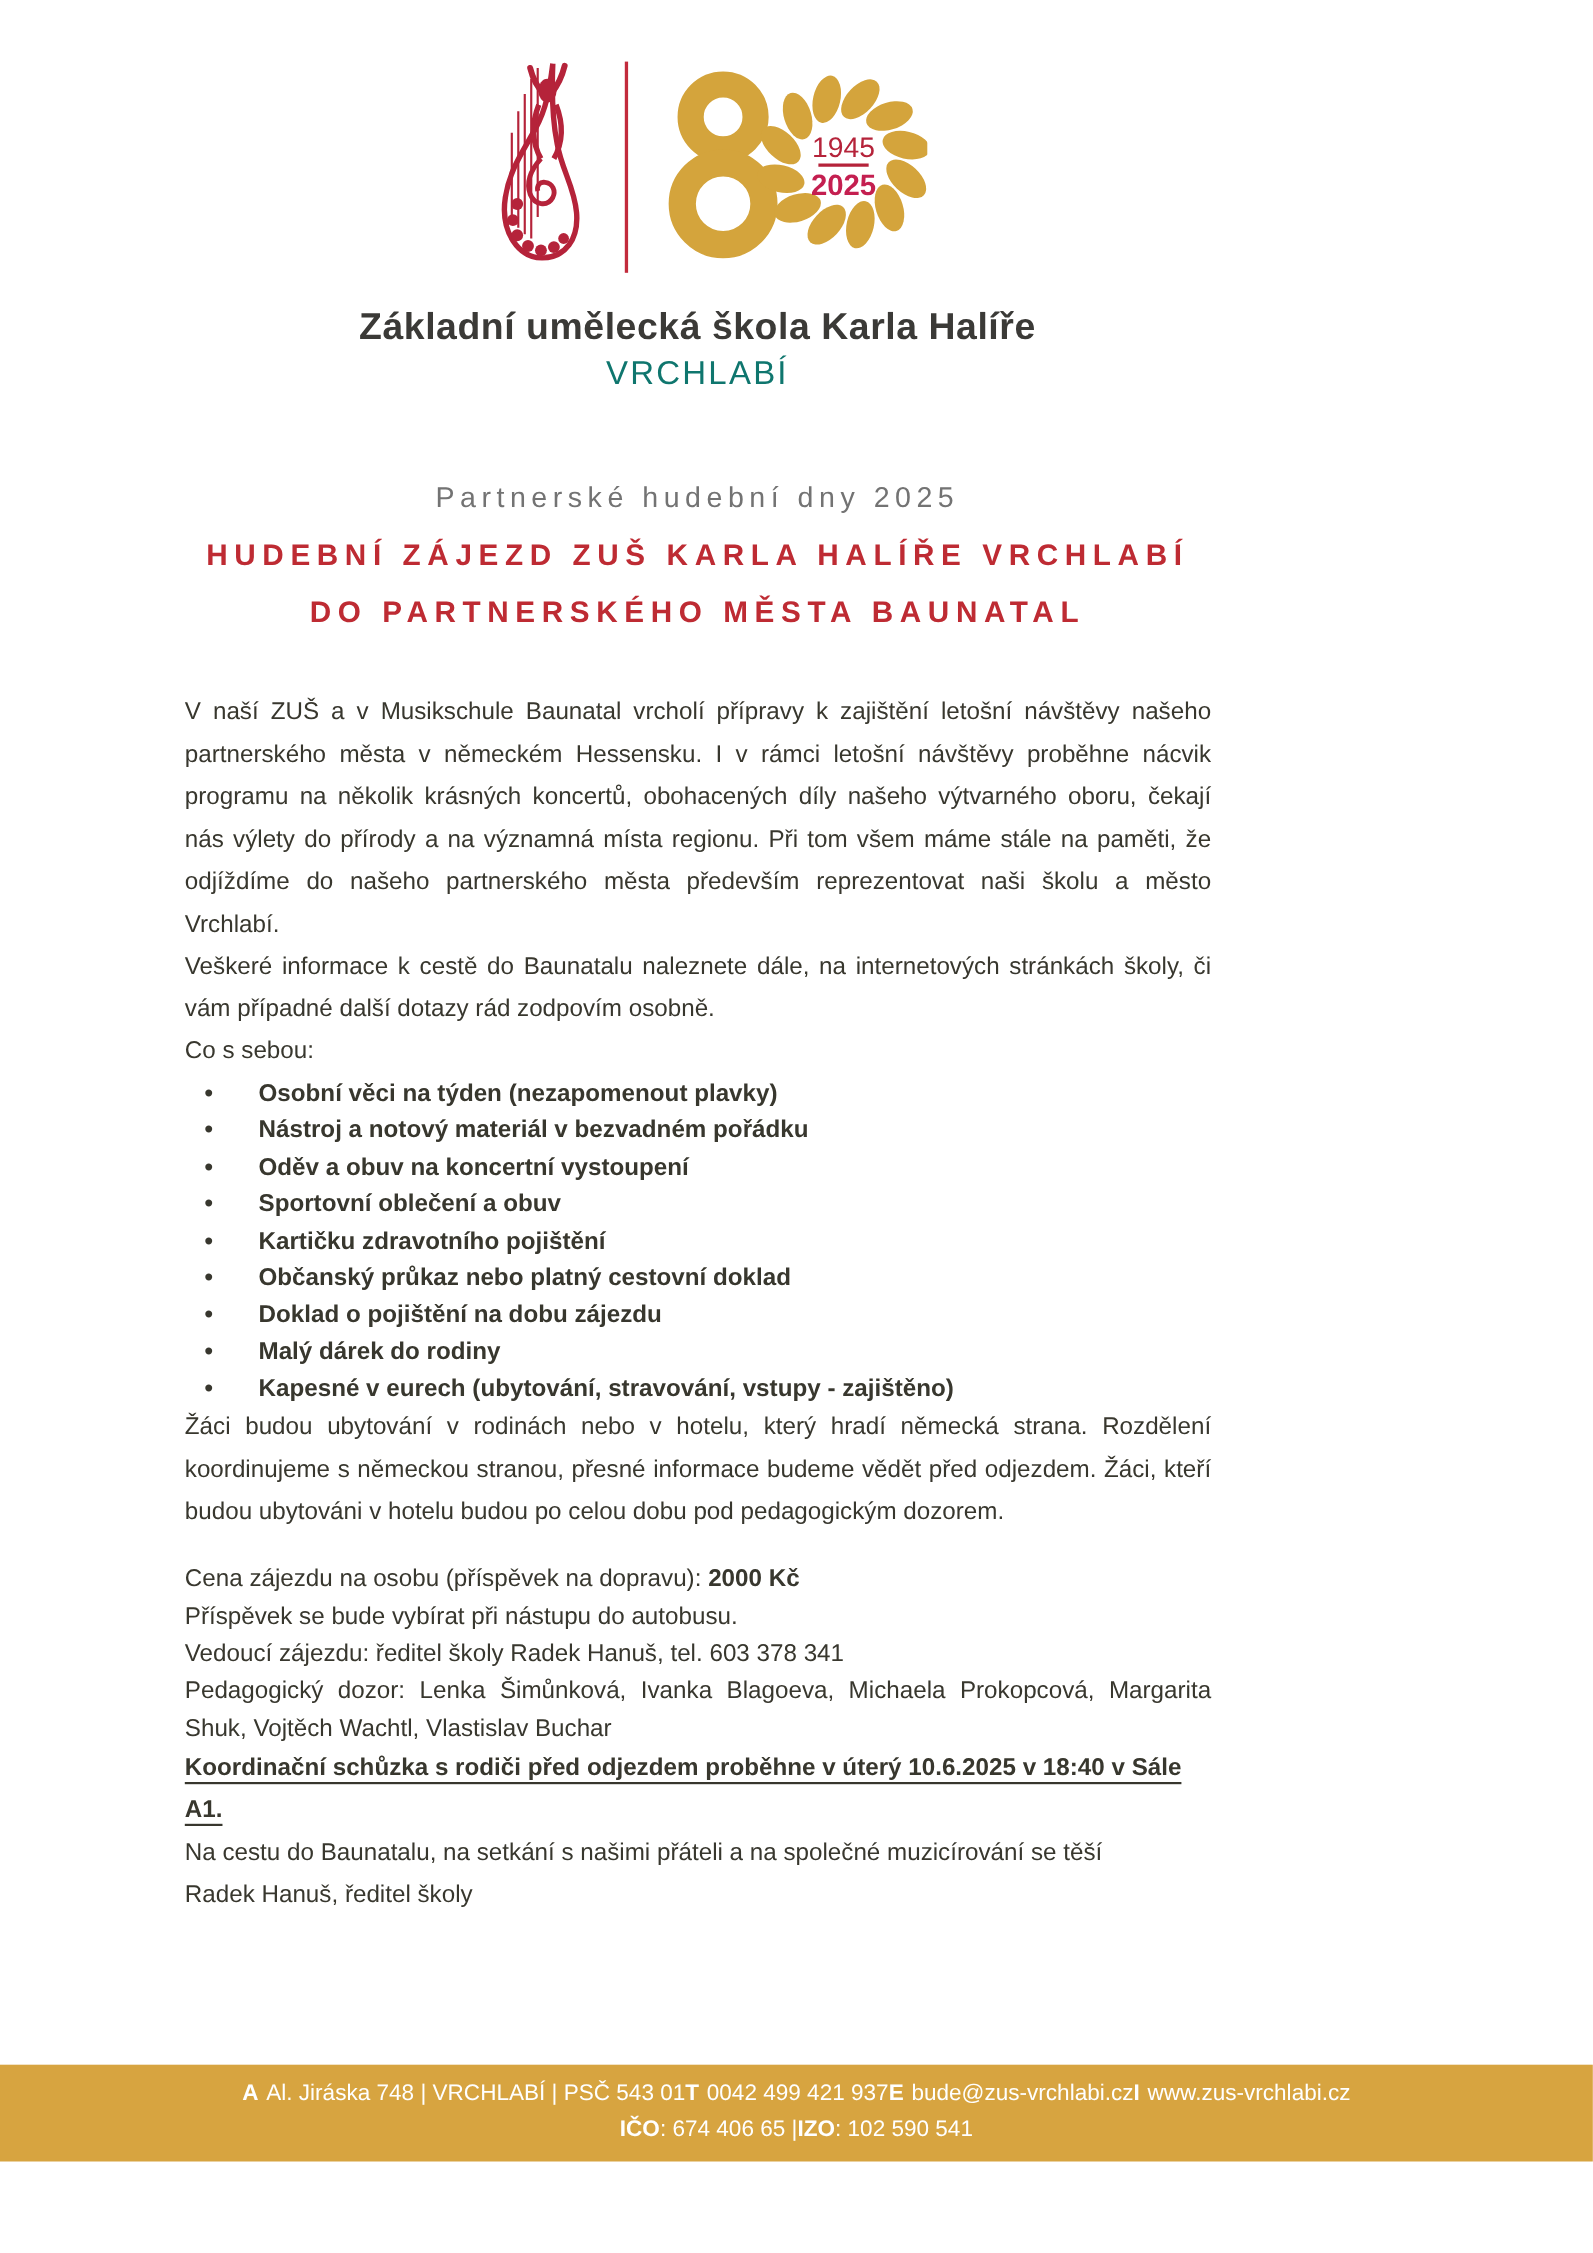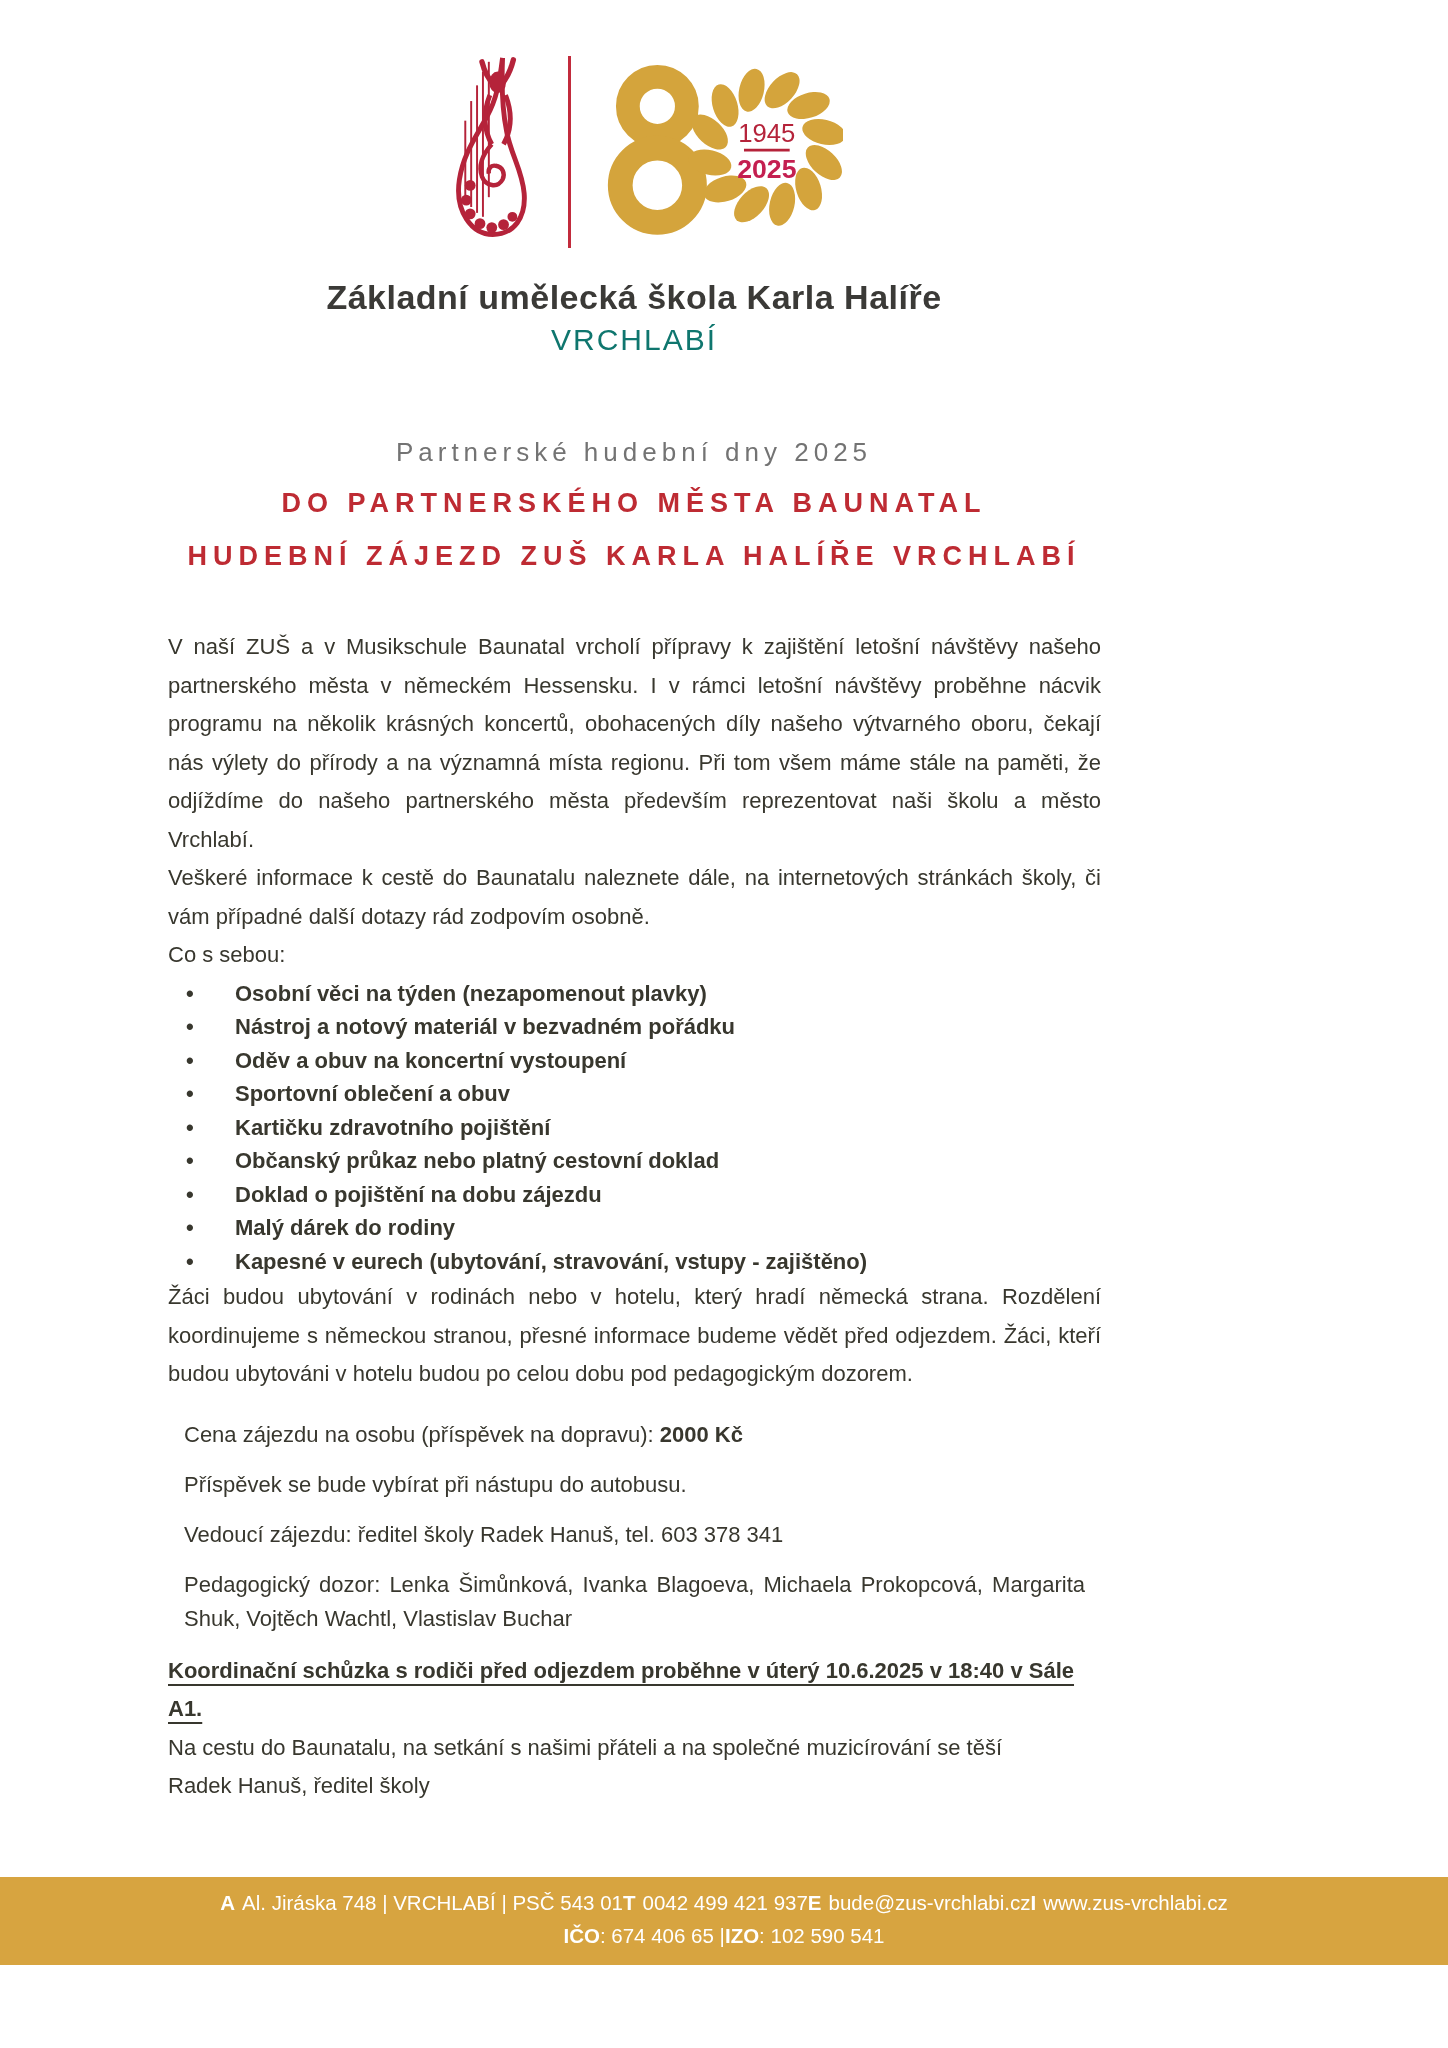--- a/index.html
+++ b/index.html
@@ -21,21 +21,21 @@
   
   .content{margin:56px 167px 0 168px;font-size:22px;line-height:38.5px;}
   .content p{margin:0;}
   p.just{text-align:justify;}
   .packing-heading{margin-top:28px;}
   ul.packing{list-style:none;margin:2px 0 0 0;padding:0;}
   ul.packing li{display:flex;align-items:baseline;padding-left:18px;line-height:33.5px;font-weight:bold;}
   ul.packing .bullet{width:49px;flex:0 0 49px;font-weight:bold;}
   .after-list{margin-top:34px;}
   .info-block{margin-top:24px;line-height:34px;}
-  .info-block p{margin:16px;}
+  .info-block p{margin:0;}
   .price-value{font-weight:bold;}
   .notice{margin-top:44px;font-weight:bold;text-decoration:underline;text-decoration-thickness:2px;text-underline-offset:6px;}
   .closing{margin-top:36px;}
   .signature{margin-top:72px;}
 
   
   .footer-bar{position:absolute;left:0;top:1877px;width:1448px;height:88px;background:#d7a440;color:#ffffff;}
   .footer-line1{display:flex;justify-content:center;align-items:flex-start;padding-top:13px;font-size:20.5px;line-height:26px;}
   .footer-line2{display:flex;justify-content:center;align-items:baseline;margin-top:7px;font-size:20.5px;line-height:26px;}
   .footer-bar b{font-weight:bold;}
@@ -98,22 +98,22 @@
       <text x="170" y="95" text-anchor="middle" font-family="Liberation Sans, sans-serif" font-size="27" fill="#b5233a">1945</text>
       <line x1="146" y1="103" x2="194" y2="103" stroke="#b5233a" stroke-width="3"></line>
       <text x="170" y="132" text-anchor="middle" font-family="Liberation Sans, sans-serif" font-size="28" font-weight="bold" fill="#c41f50">2025</text>
     </svg>
   </div>
 
   <div class="school-name">Základní umělecká škola Karla Halíře</div>
   <div class="city-name">VRCHLABÍ</div>
 
   <div class="subtitle">Partnerské hudební dny 2025</div>
+  <div class="doc-title l1">HUDEBNÍ ZÁJEZD ZUŠ KARLA HALÍŘE VRCHLABÍ</div>
   <div class="doc-title l2">DO PARTNERSKÉHO MĚSTA BAUNATAL</div>
-  <div class="doc-title l1">HUDEBNÍ ZÁJEZD ZUŠ KARLA HALÍŘE VRCHLABÍ</div>
 
   <div class="content">
     <p class="just">V naší ZUŠ a v Musikschule Baunatal vrcholí přípravy k zajištění letošní návštěvy našeho partnerského města v německém Hessensku. I v rámci letošní návštěvy proběhne nácvik programu na několik krásných koncertů, obohacených díly našeho výtvarného oboru, čekají nás výlety do přírody a na významná místa regionu. Při tom všem máme stále na paměti, že odjíždíme do našeho partnerského města především reprezentovat naši školu a město Vrchlabí.</p>
     <p class="just">Veškeré informace k cestě do Baunatalu naleznete dále, na internetových stránkách školy, či vám případné další dotazy rád zodpovím osobně.</p>
 
     <p class="packing-heading">Co s sebou:</p>
     <ul class="packing">
       <li>
           <span class="bullet">•</span>
           <span>Osobní věci na týden (nezapomenout plavky)</span>

